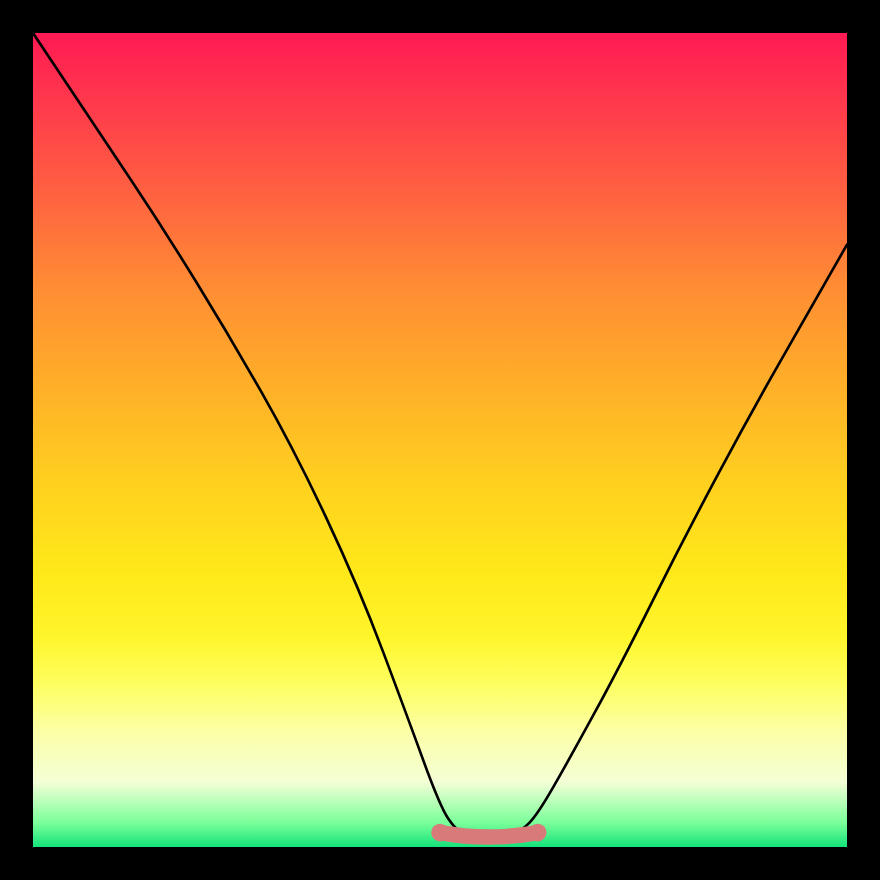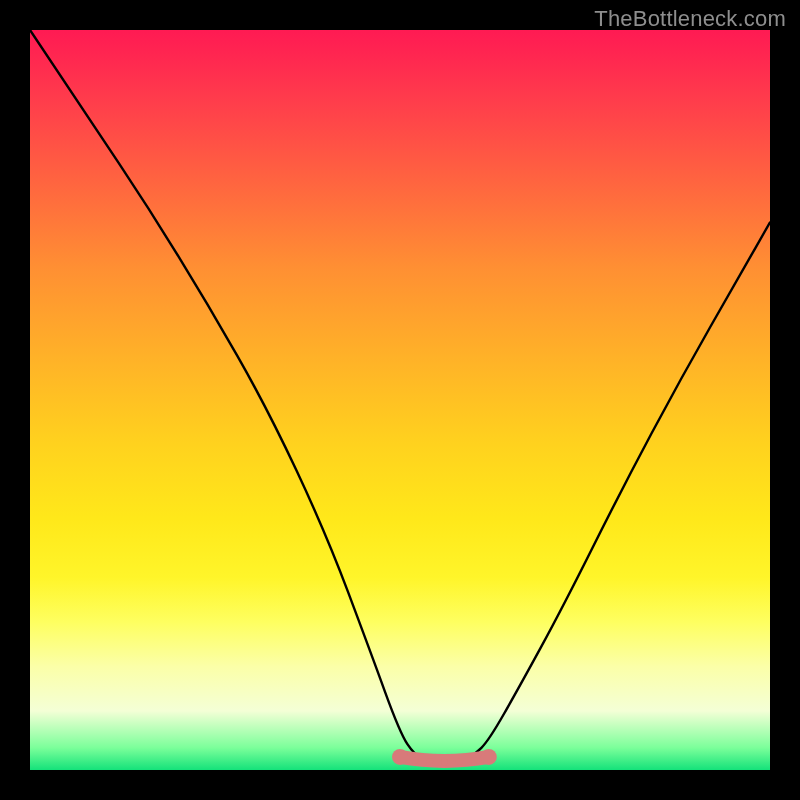--- a/index.html
+++ b/index.html
@@ -59,21 +59,20 @@
     inset: 0;
     width: 100%;
     height: 100%;
     z-index: 30;
   }
 </style>
 </head>
 <body>
 
 <div class="container">
-  <div class="watermark">TheBottleneck.com</div>
 
   <div class="plot-area">
     <div class="gradient-bg"></div>
     <svg class="curve" viewBox="0 0 740 740" preserveAspectRatio="none">
       <path id="bottleneck-path" fill="none" stroke="#000000" stroke-width="2.4" stroke-linecap="round" stroke-linejoin="round" d="M 0.0 0.0 Q 59.2 88.8 88.8 133.2 Q 118.4 177.6 148.0 225.7 Q 177.6 273.8 207.2 325.6 Q 236.8 377.4 266.4 440.3 Q 296.0 503.2 318.2 562.4 Q 340.4 621.6 355.2 662.3 Q 370.0 703.0 377.4 714.1 Q 384.8 725.2 392.2 728.9 Q 399.6 732.6 407.0 732.6 Q 414.4 732.6 421.8 732.6 Q 429.2 732.6 436.6 728.9 Q 444.0 725.2 451.4 717.8 Q 458.8 710.4 473.6 684.5 Q 488.4 658.6 510.6 617.9 Q 532.8 577.2 562.4 518.0 Q 592.0 458.8 621.6 403.3 Q 651.2 347.8 680.8 296.0 Q 710.4 244.2 725.2 218.3 T 740.0 192.4"></path>
       <path id="bottom-highlight" fill="none" stroke="#d87a7a" stroke-width="14" stroke-linecap="round" stroke-linejoin="round" d="M 370.0 726.9 Q 414.4 734.9 458.8 726.9"></path>
       <g id="bottom-dots">
           <circle cx="384.8" cy="730.4" r="3.5" fill="#d87a7a"></circle>
           <circle cx="399.6" cy="731.5" r="3.5" fill="#d87a7a"></circle>
           <circle cx="414.4" cy="731.9" r="3.5" fill="#d87a7a"></circle>

